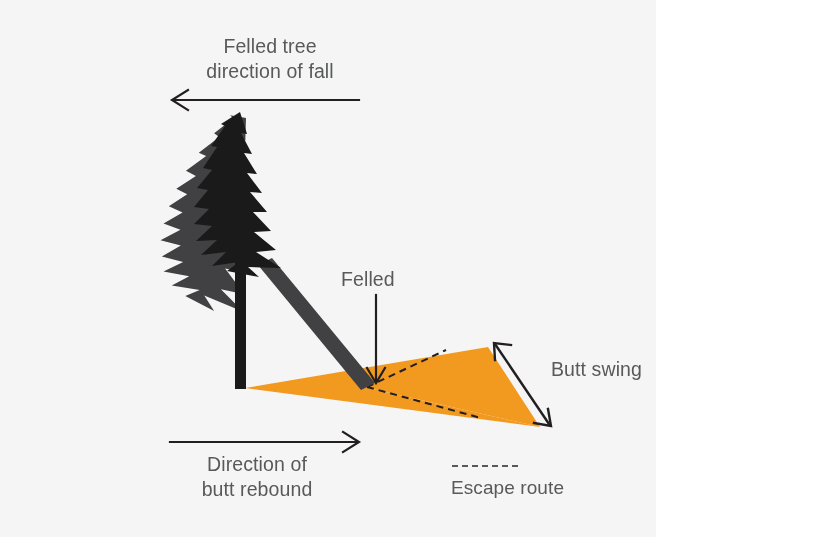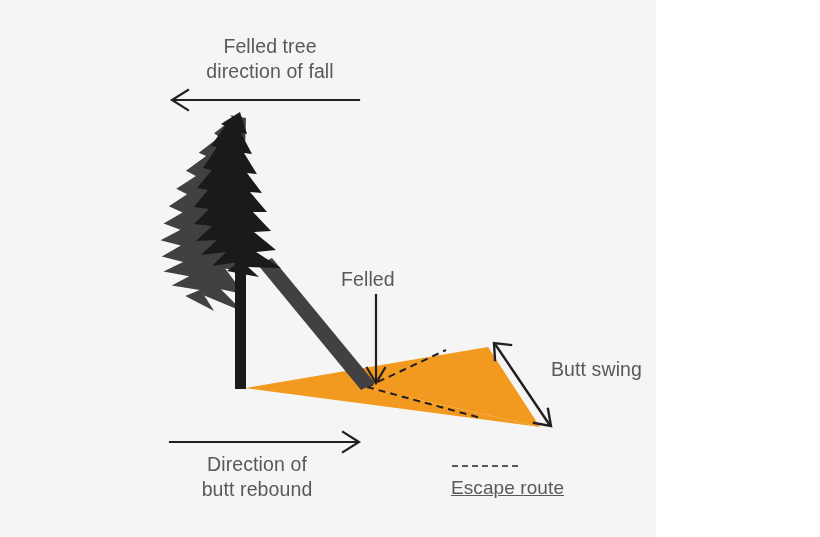--- a/index.html
+++ b/index.html
@@ -51,21 +51,20 @@
   #label-direction-rebound {
     left: 127px;
     top: 452px;
     width: 260px;
   }
   #label-escape-route {
     left: 405px;
     top: 475px;
     width: 205px;
     font-size: 19px;
-    text-decoration: underline;
   }
 </style>
 </head>
 <body>
 
 <div id="stage">
 
   <svg id="diagram-svg" viewBox="0 0 820 537">
 
     <polygon points="245,388 488,347 540,427 368,388" fill="#f2991f"></polygon>

